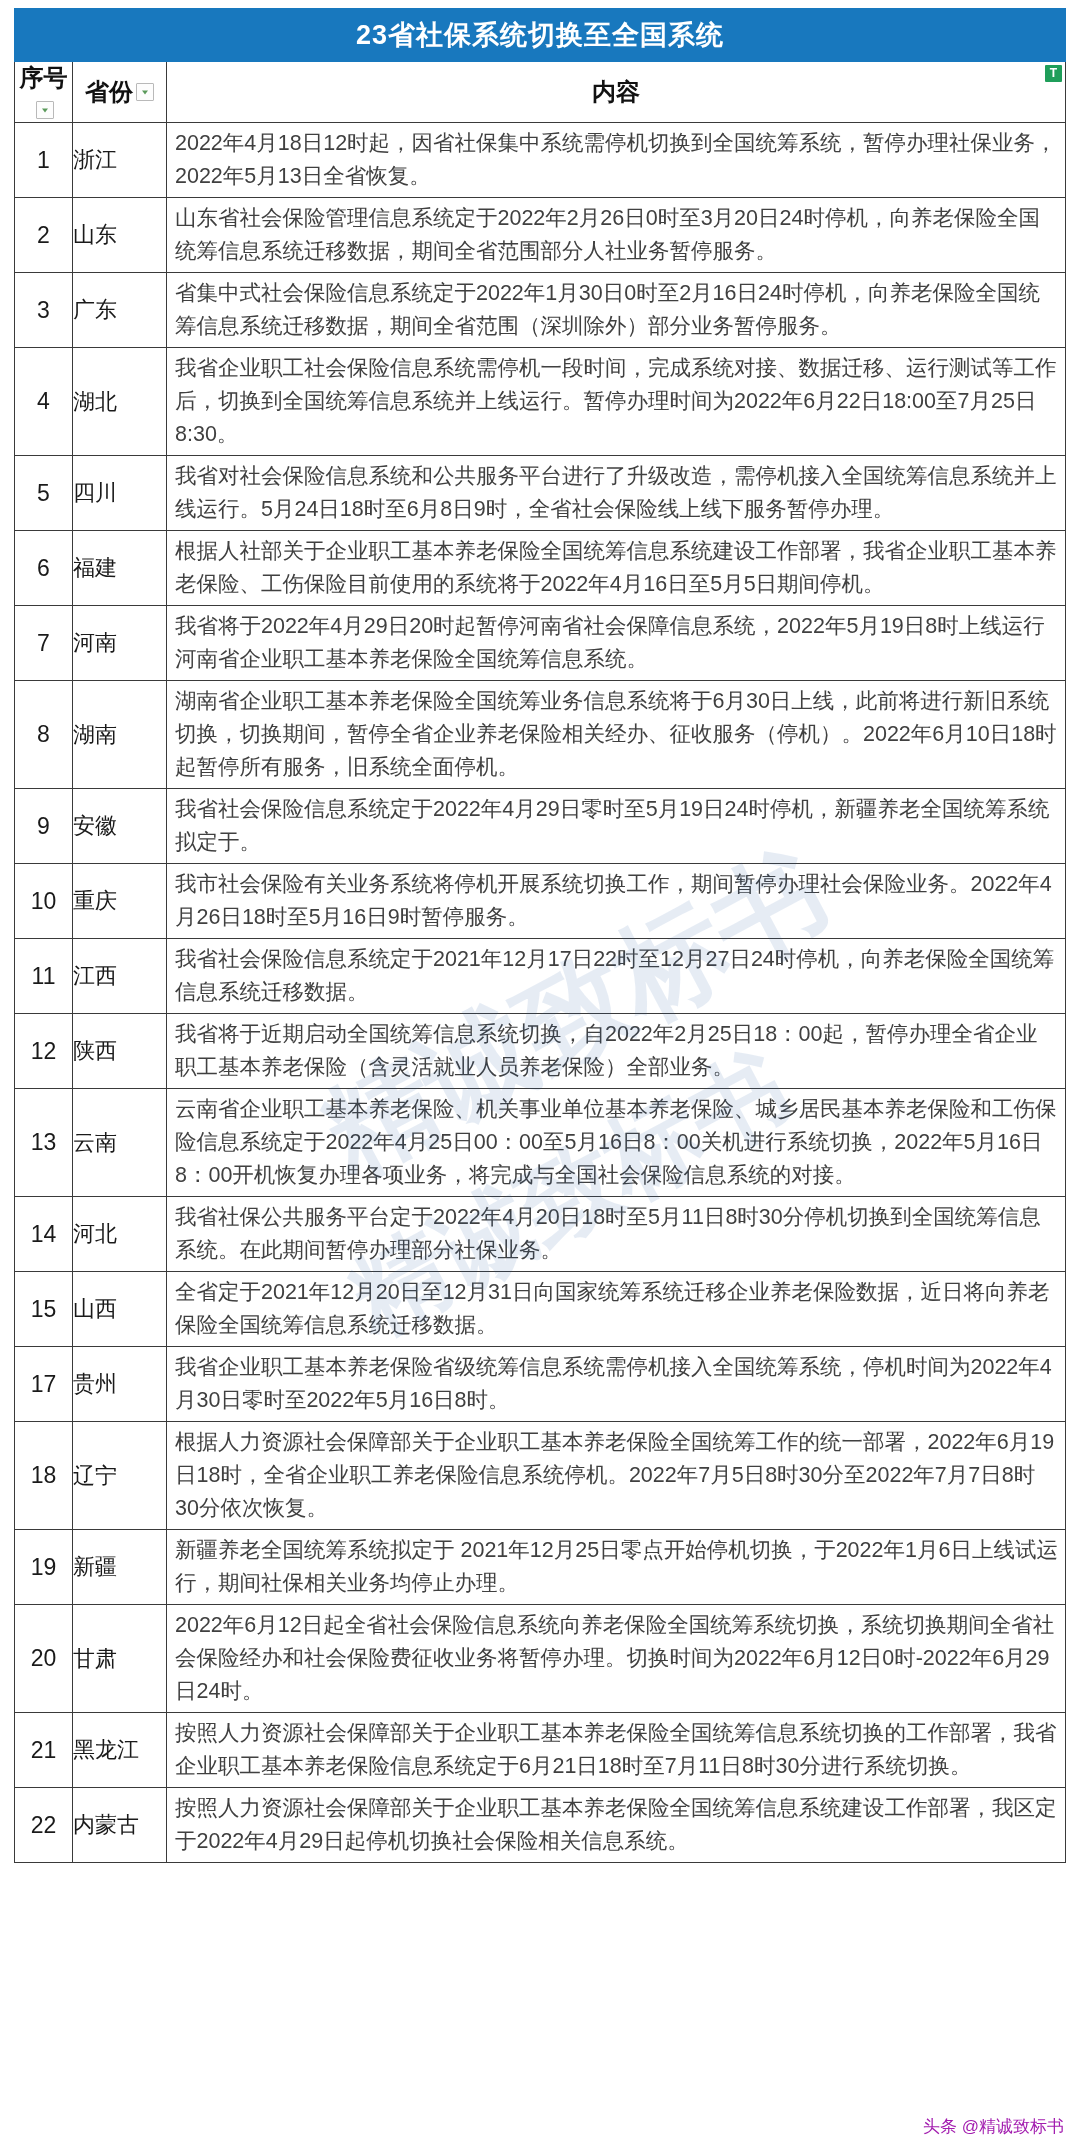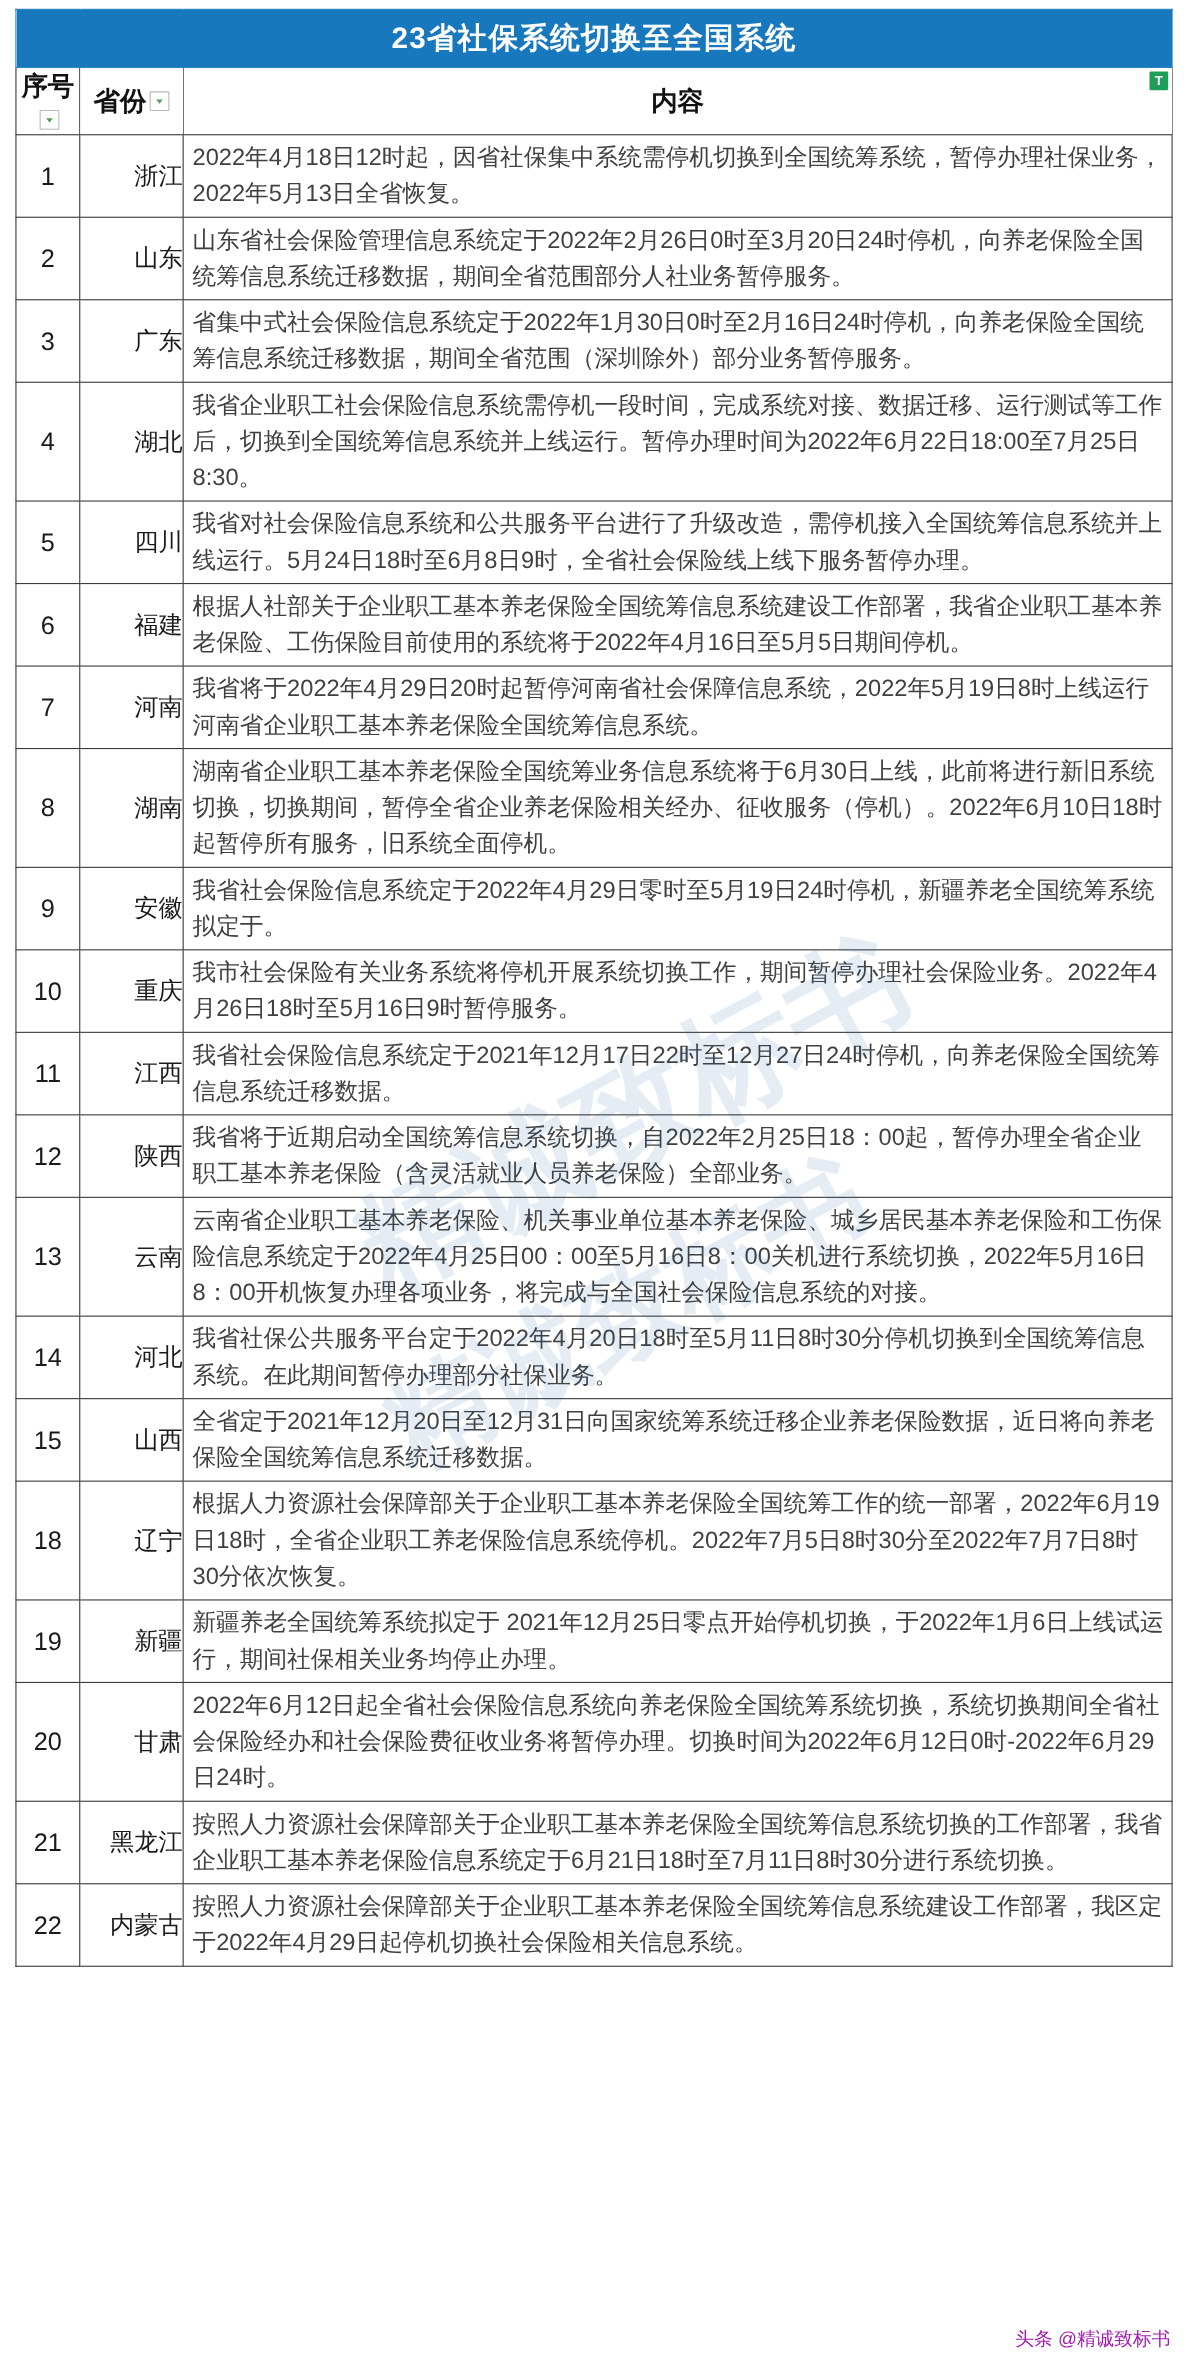--- a/index.html
+++ b/index.html
@@ -86,21 +86,21 @@
   }
   
   .c-no{
     width:58px;
     text-align:center;
     font-size:23px;
     color:#1a1a1a;
   }
   .c-prov{
     width:94px;
-    text-align:right;
+    text-align:left;
     font-size:22px;
     color:#1a1a1a;
     margin-top:44px;
   }
   .c-cont{
     text-align:left;
     font-size:21.5px;
     line-height:33px;
     color:#404040;
     padding:4px 6px 4px 8px;
@@ -235,20 +235,25 @@
           <td class="c-no">14</td>
           <td class="c-prov">河北</td>
           <td class="c-cont">我省社保公共服务平台定于2022年4月20日18时至5月11日8时30分停机切换到全国统筹信息系统。在此期间暂停办理部分社保业务。</td>
         </tr>
         <tr>
           <td class="c-no">15</td>
           <td class="c-prov">山西</td>
           <td class="c-cont">全省定于2021年12月20日至12月31日向国家统筹系统迁移企业养老保险数据，近日将向养老保险全国统筹信息系统迁移数据。</td>
         </tr>
         <tr>
+          <td class="c-no">17</td>
+          <td class="c-prov">贵州</td>
+          <td class="c-cont">我省企业职工基本养老保险省级统筹信息系统需停机接入全国统筹系统，停机时间为2022年4月30日零时至2022年5月16日8时。</td>
+        </tr>
+        <tr>
           <td class="c-no">18</td>
           <td class="c-prov">辽宁</td>
           <td class="c-cont">根据人力资源社会保障部关于企业职工基本养老保险全国统筹工作的统一部署，2022年6月19日18时，全省企业职工养老保险信息系统停机。2022年7月5日8时30分至2022年7月7日8时30分依次恢复。</td>
         </tr>
         <tr>
           <td class="c-no">19</td>
           <td class="c-prov">新疆</td>
           <td class="c-cont">新疆养老全国统筹系统拟定于 2021年12月25日零点开始停机切换，于2022年1月6日上线试运行，期间社保相关业务均停止办理。</td>
         </tr>
         <tr>

